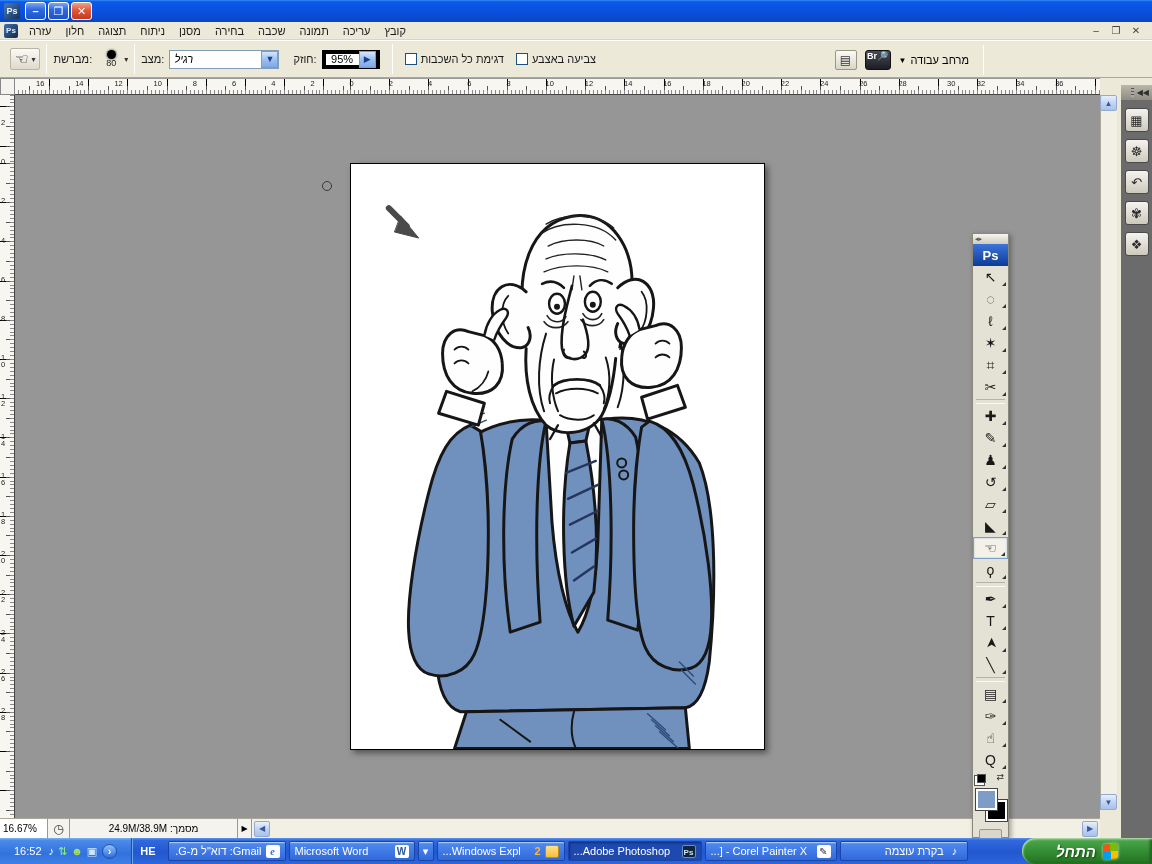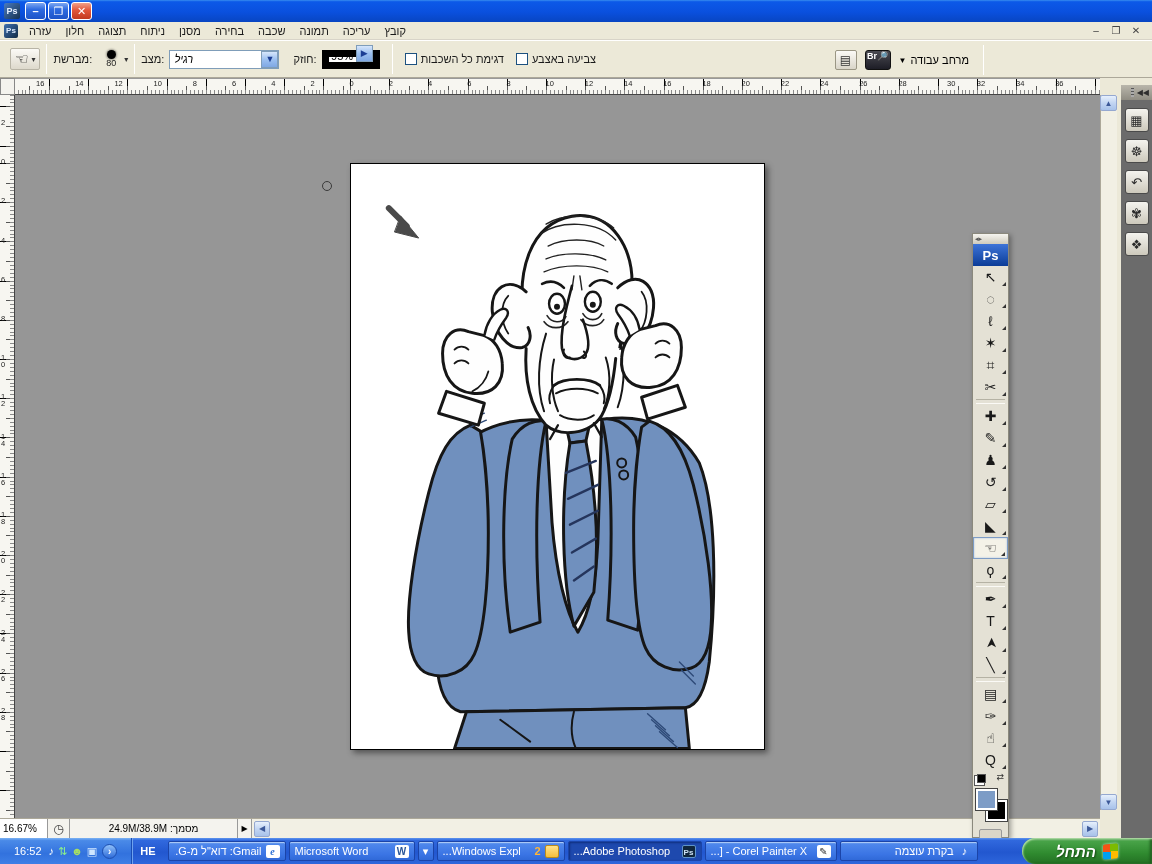--- a/index.html
+++ b/index.html
@@ -45,21 +45,21 @@
   .brushprev{width:26px;text-align:center;}
   .brushdot{width:9px;height:9px;border-radius:50%;background:#000;margin:0 auto;
     box-shadow:0 0 2px 1px rgba(0,0,0,.35);}
   .brushsize{font-size:9px;color:#222;line-height:9px;}
   .combo{width:110px;height:19px;border:1px solid #7F9DB9;background:#fff;display:flex;
     align-items:center;}
   .combo .val{flex:1;font-size:11px;padding:0 4px;font-style:italic;}
   .combo .cbtn,.spin .sbtn{width:17px;height:17px;flex:none;
     background:linear-gradient(180deg,#D6E6FB,#9CC0F0 50%,#7FA8E4);border:1px solid #7F9DB9;
     color:#1C3E94;font-size:9px;display:flex;align-items:center;justify-content:center;}
-  .spin{width:58px;height:19px;border:7px solid #000000;background:#fff;display:flex;align-items:flex-end;}
+  .spin{width:58px;height:19px;border:4px solid #000000;background:#fff;display:flex;align-items:center;}
   .spin .val{flex:1;text-align:center;font-size:11px;}
   .xpcheck{width:12px;height:12px;border:1px solid #1C5180;background:#fff;flex:none;display:inline-block;}
   .cbgroup{display:flex;align-items:center;gap:4px;margin:0 6px;}
   .ob-right{position:absolute;right:162px;top:0;height:38px;display:flex;align-items:center;gap:8px;}
   .sqbtn{width:22px;height:20px;border:1px solid #9a9684;border-radius:2px;
     background:linear-gradient(#FBFAF6,#D9D5C8);font-size:12px;color:#333;
     display:flex;align-items:center;justify-content:center;}
   .brbtn{width:26px;height:20px;border-radius:3px;background:linear-gradient(#4a4a52,#1d1d26);
     color:#fff;font-size:9px;font-weight:bold;display:flex;align-items:flex-start;justify-content:center;
     border:1px solid #111;}
@@ -597,21 +597,21 @@
         <span class="tico folder"></span>
       </div>
       <div class="task-btn active" style="width: 134px;">
         <span dir="ltr" style="overflow: hidden; flex: 1 1 0%; white-space: nowrap;">...Adobe Photoshop</span>
         <span class="tico ps">Ps</span>
       </div>
       <div class="task-btn" style="width: 132px;">
         <span dir="ltr" style="overflow: hidden; flex: 1 1 0%; white-space: nowrap;">...] - Corel Painter X</span>
         <span class="tico corel">✎</span>
       </div>
-      <div class="task-btn" style="width: 138px; padding-left: 26px;">
+      <div class="task-btn" style="width: 128px; padding-left: 26px;">
         <span dir="rtl" style="overflow: hidden; flex: 1 1 0%; white-space: nowrap;">בקרת עוצמה</span>
         <span class="tico volume">♪</span>
       </div>
     </div>
   <div class="startbtn">
     <span class="start-label">התחל</span>
     <span class="winflag"></span>
   </div>
 </div>
 

